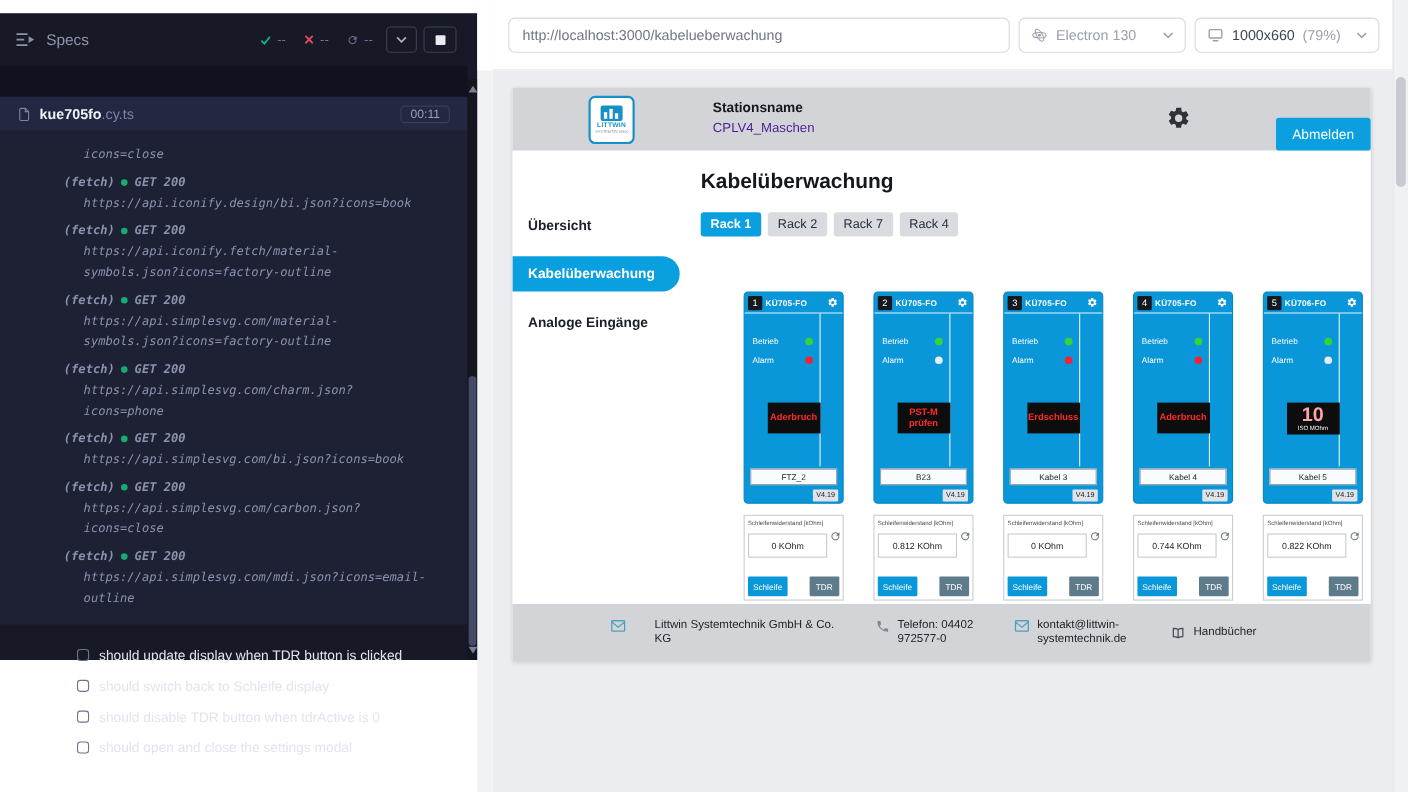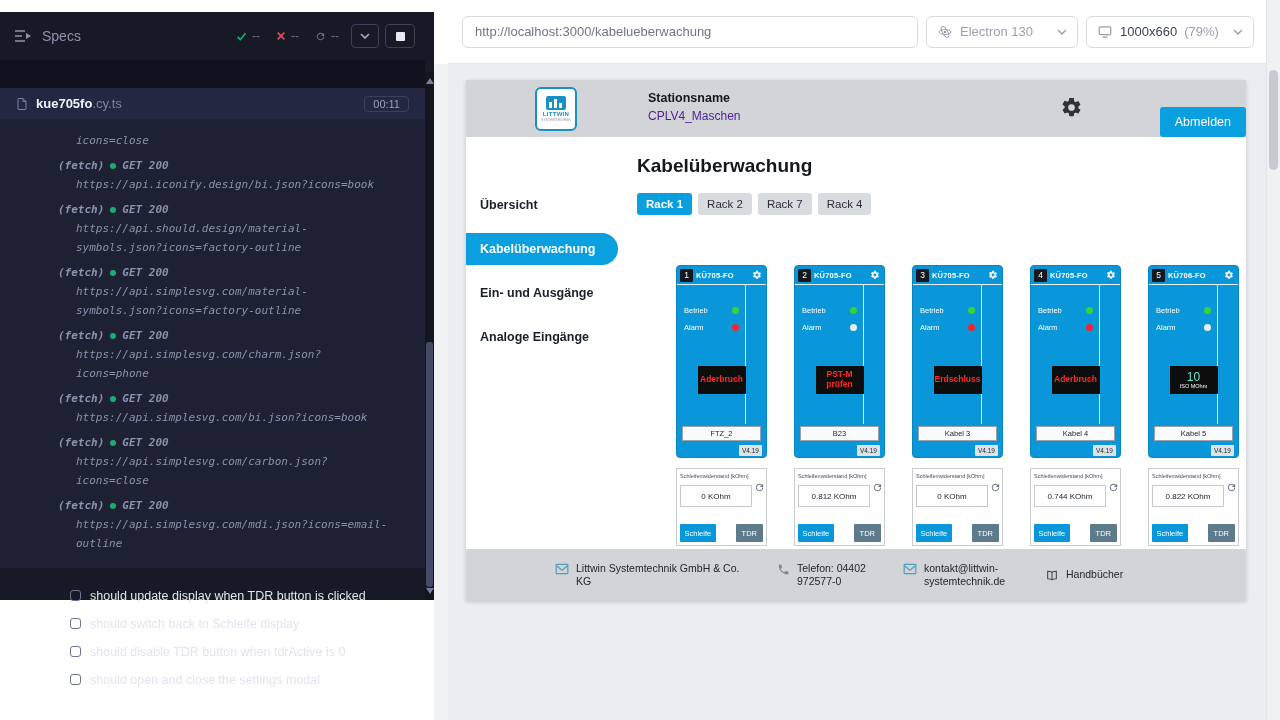--- a/index.html
+++ b/index.html
@@ -83,36 +83,36 @@
   .card-num { width:13px; height:13px; background:#15181d; color:#fff; font-size:8.5px; display:flex; align-items:center; justify-content:center; margin:0 3px; border-radius:1px; }
   .card-model { font-size:7.5px; font-weight:bold; letter-spacing:.2px; }
   .card-gear { margin-left:auto; margin-right:4px; display:flex; }
   .card-vline { position:absolute; left:68px; top:19px; height:139px; width:1px; background:rgba(255,255,255,.9); }
   .led-row { position:absolute; left:7px; width:55px; display:flex; align-items:center; justify-content:space-between; font-size:7.5px; }
   .led-row.r1 { top:40px; } .led-row.r2 { top:57px; }
   .led { width:7px; height:7px; border-radius:50%; flex:none; }
   .led-green { background:#35d435; } .led-red { background:#f22433; } .led-off { background:#e7edf1; }
   .card-msg { position:absolute; left:50%; transform:translateX(-50%); top:100px; width:48px; min-height:28px; background:#0d0d0d; display:flex; flex-direction:column; align-items:center; justify-content:center; padding:2px; }
   .msg-text { color:#ff2b2b; font-weight:bold; font-size:8.5px; text-align:center; line-height:1.15; }
-  .msg-big { color:#5eead4; font-weight:normal; font-size:12px; line-height:1.05; }
+  .msg-big { color:#fca5a5; font-weight:bold; font-size:18px; line-height:1.05; }
   .msg-sub { color:#fff; font-size:5.5px; }
   .card-name { position:absolute; left:5px; right:5px; top:160px; height:15px; background:#fafbfc; border:1px solid #9aa2ab; color:#1c2026; font-size:7.5px; display:flex; align-items:center; justify-content:center; }
   .card-ver { position:absolute; right:4px; top:179px; height:11px; background:#dfe3e7; color:#20262d; font-size:6.5px; padding:0 3px; display:flex; align-items:center; border-radius:1px; }
   .card-bottom { position:relative; margin-top:10px; height:78px; background:#fff; border:1px solid #c9cdd2; }
   .res-label { padding:4px 3px 0 3px; font-size:5.5px; color:#464c55; line-height:1.2; }
   .refresh-icon { position:absolute; right:1px; top:13px; display:flex; }
   .value-box { position:absolute; left:3px; right:14px; top:16px; height:22px; border:1px solid #c6cad0; background:#fff; display:flex; align-items:center; justify-content:center; font-size:8px; color:#20262d; }
   .card-btns { position:absolute; left:3px; right:3px; bottom:3px; height:18px; display:flex; gap:20px; }
   .btn-schleife { flex:1.3; background:#0a97da; color:#fff; font-size:7.5px; display:flex; align-items:center; justify-content:center; border-radius:1px; }
   .btn-tdr { flex:1; background:#5e7b8c; color:#fff; font-size:7.5px; display:flex; align-items:center; justify-content:center; border-radius:1px; }
 
   .app-footer { position:absolute; left:0; right:0; bottom:0; height:52px; background:#d2d4d8; display:flex; align-items:center; padding-left:89px; gap:26px; }
   .f-item { display:flex; align-items:flex-start; gap:7px; font-size:10.5px; color:#21262c; line-height:1.25; }
   .f-item svg { margin-top:1px; flex:none; }
-  .fw1 { width:175px; } .fw2 { width:80px; } .fw3 { width:95px; }
+  .fw1 { width:175px;margin-left:19px; } .fw2 { width:80px; } .fw3 { width:95px; }
 
   
   .page-scroll { position:absolute; right:0; top:0; width:14px; height:720px; background:#f0f1f3; border-left:1px solid #e2e4e7; }
   .ps-thumb { position:absolute; left:2px; right:2px; top:70px; height:100px; background:#c7cad0; border-radius:6px; }
 </style>
 </head>
 <body>
 
 <div class="runner">
   <div class="runner-header">
@@ -173,21 +173,21 @@
           <span>GET 200</span>
         </div>
       <div class="log-url">https://api.iconify.design/bi.json?icons=book</div>
     </div>
     <div class="log-entry">
       <div class="log-head">
           <span>(fetch)</span>
           <span class="log-dot"></span>
           <span>GET 200</span>
         </div>
-      <div class="log-url">https://api.should.design/material-</div>
+      <div class="log-url">https://api.iconify.fetch/material-</div>
       <div class="log-url">symbols.json?icons=factory-outline</div>
     </div>
     <div class="log-entry">
       <div class="log-head">
           <span>(fetch)</span>
           <span class="log-dot"></span>
           <span>GET 200</span>
         </div>
       <div class="log-url">https://api.simplesvg.com/material-</div>
       <div class="log-url">symbols.json?icons=factory-outline</div>
@@ -305,21 +305,20 @@
           <svg width="23" height="23" viewBox="0 0 24 24">
               <path d="M19.14 12.94a7 7 0 0 0 .06-.94 7 7 0 0 0-.06-.94l2-1.56a.5.5 0 0 0 .12-.64l-1.9-3.29a.5.5 0 0 0-.61-.22l-2.36 1a7.3 7.3 0 0 0-1.62-.94l-.36-2.51A.5.5 0 0 0 13.92 2h-3.84a.5.5 0 0 0-.49.42l-.36 2.51a7.3 7.3 0 0 0-1.62.94l-2.36-1a.5.5 0 0 0-.61.22L2.74 8.38a.5.5 0 0 0 .12.64l2 1.56a7 7 0 0 0-.06.94 7 7 0 0 0 .06.94l-2 1.56a.5.5 0 0 0-.12.64l1.9 3.29a.5.5 0 0 0 .61.22l2.36-1a7.3 7.3 0 0 0 1.62.94l.36 2.51a.5.5 0 0 0 .49.42h3.84a.5.5 0 0 0 .49-.42l.36-2.51a7.3 7.3 0 0 0 1.62-.94l2.36 1a.5.5 0 0 0 .61-.22l1.9-3.29a.5.5 0 0 0-.12-.64zM12 15.5A3.5 3.5 0 1 1 15.5 12 3.5 3.5 0 0 1 12 15.5z" fill="#2e3138"></path>
             </svg>
         </span>
         <button class="logout-btn">Abmelden</button>
       </div>
 
       <div class="app-nav">
         <div class="nav-item">Übersicht</div>
         <div class="nav-item active">Kabelüberwachung</div>
-        <div class="nav-item">Ein- und Ausgänge</div>
         <div class="nav-item">Analoge Eingänge</div>
       </div>
 
       <div class="app-main">
         <div class="page-title">Kabelüberwachung</div>
         <div class="tabs">
           <div class="tab active">Rack 1</div>
           <div class="tab">Rack 2</div>
           <div class="tab">Rack 7</div>
           <div class="tab">Rack 4</div>

